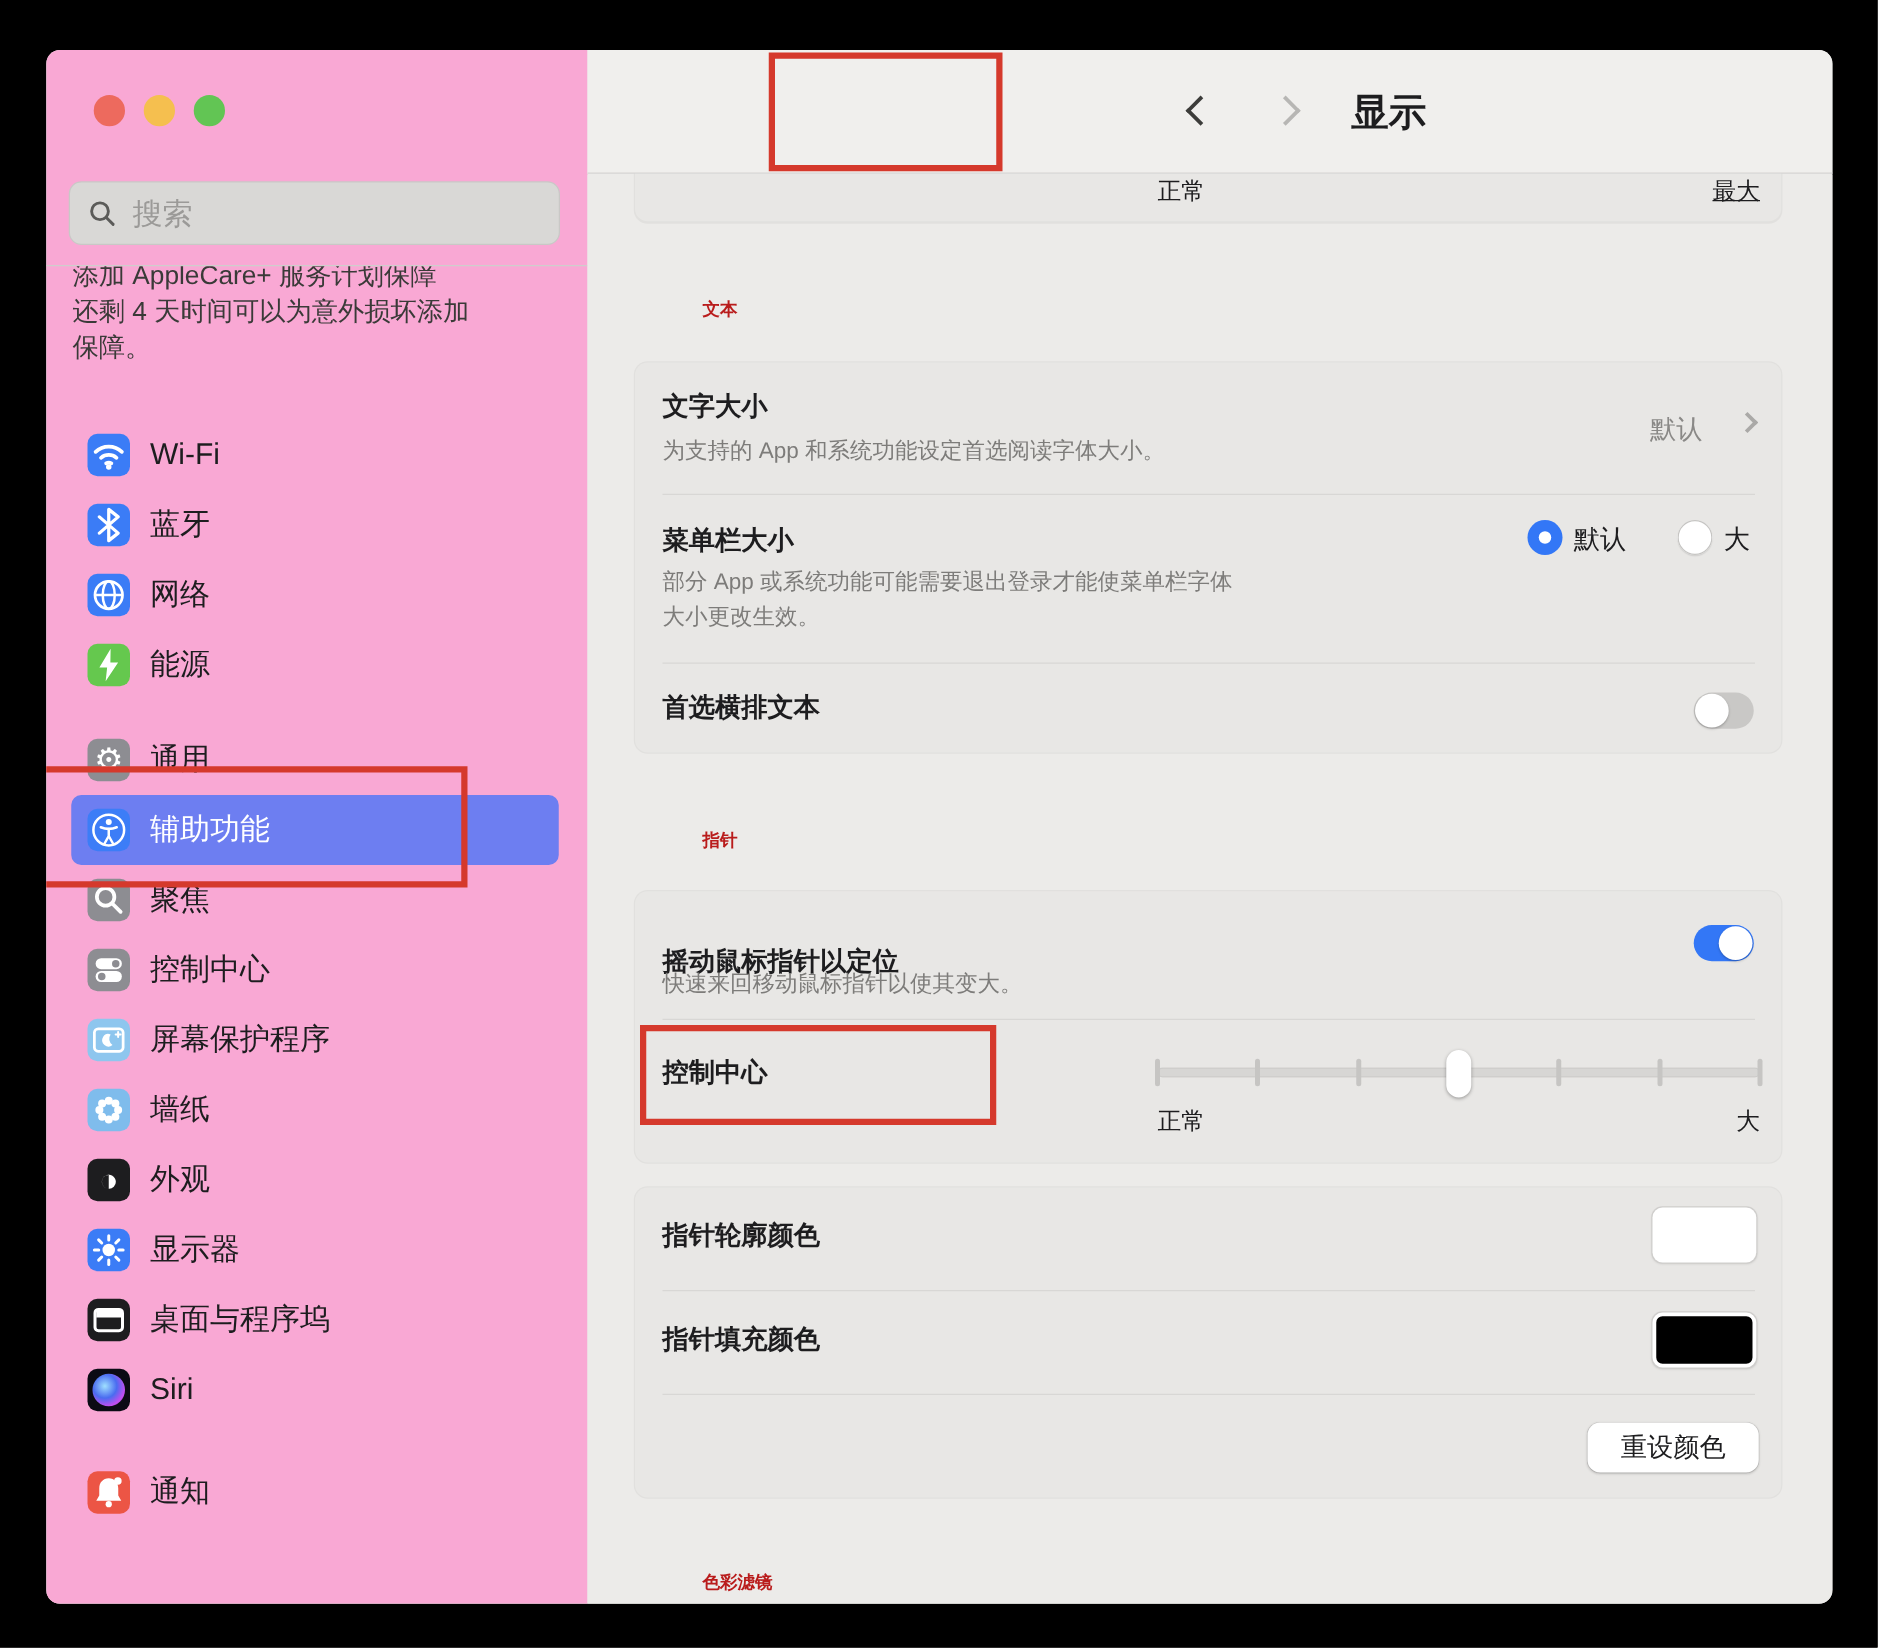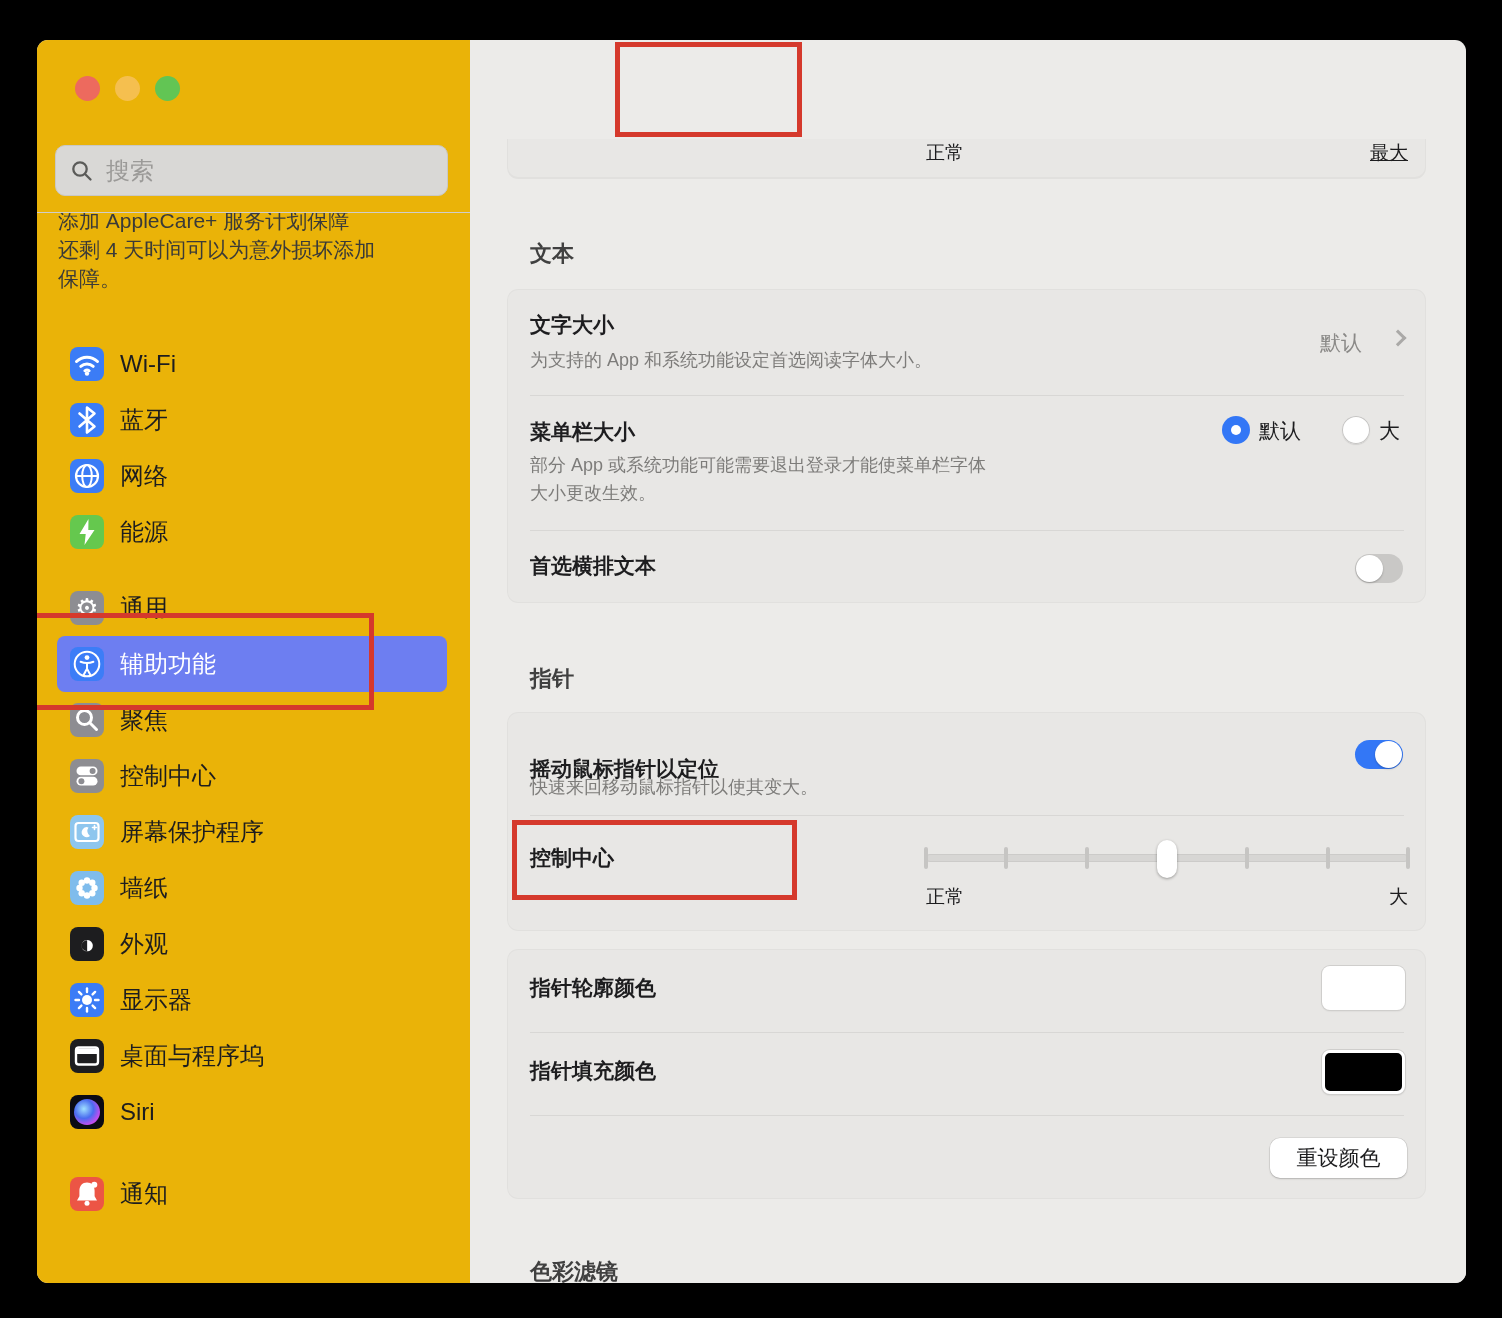--- a/index.html
+++ b/index.html
@@ -3,21 +3,21 @@
 <meta charset="utf-8">
 <style>
   * { margin:0; padding:0; box-sizing:border-box; }
   html,body { width:1502px; height:1318px; background:#000; overflow:hidden;
     font-family:"Liberation Sans","DejaVu Sans",sans-serif; }
   #page { position:relative; width:1502px; height:1318px; background:#000; }
   #window { position:absolute; left:37px; top:40px; width:1429px; height:1243px;
     border-radius:11px; overflow:hidden; background:#ecebe9; }
 
   
-  .sidebar { position:absolute; left:0; top:0; width:433px; height:1243px; background:#eab308; }
+  .sidebar { position:absolute; left:0; top:0; width:433px; height:1243px; background:#f9a8d4; }
   .tl { position:absolute; top:36px; width:25px; height:25px; border-radius:50%; }
   .tl.r { left:38px; background:#ed6a5e; }
   .tl.y { left:78px; background:#f5bf4f; }
   .tl.g { left:118px; background:#62c554; }
   .search { position:absolute; left:18px; top:105px; width:393px; height:51px;
     background:#d9d8d6; border:1px solid #c9c8c6; border-radius:10px; display:flex; align-items:center; }
   .search svg { margin-left:14px; }
   .search .ph { margin-left:12px; font-size:24px; color:#9b9a98; }
   .side-div { position:absolute; left:0; top:172px; width:433px; height:1px; background:#cfcecc; }
   .applecare { position:absolute; left:21px; top:173px; width:400px; height:92px; overflow:hidden;
@@ -40,21 +40,21 @@
     background:#f0efed; border-bottom:1px solid #d5d4d2; }
   .chev { position:absolute; width:17px; height:17px; border-left:3.4px solid; border-bottom:3.4px solid; }
   .chev.back { left:482px; top:40px; color:#3c3c3a; transform:rotate(45deg); }
   .chev.fwd  { left:550px; top:40px; color:#b7b6b4; transform:rotate(-135deg); }
   .page-title { position:absolute; left:611px; top:30px; font-size:30px; font-weight:bold; color:#1d1d1f; }
 
   
   .content-bg { position:absolute; left:433px; top:100px; width:996px; height:1143px; background:#ecebe9; }
   .card { position:absolute; background:#e8e7e5; border-radius:10px; box-shadow:0 0 0 1px rgba(0,0,0,0.045); }
   .card.partial { border-radius:0 0 10px 10px; box-shadow:0 1px 0 1px rgba(0,0,0,0.045); }
-  .sec-h { position:absolute; font-size:22px; font-weight:bold; color:#404040; }
+  .sec-h { position:absolute; font-size:14px; font-weight:bold; color:#b91c1c;margin-left:32px; }
   .row-title { position:absolute; left:22px; font-size:21px; font-weight:bold; color:#1d1d1f; white-space:nowrap; }
   .row-sub { position:absolute; left:22px; font-size:18px; color:#7d7c7a; white-space:nowrap; }
   .divider { position:absolute; left:22px; right:21px; height:1px; background:#d8d7d5; }
   .plain { position:absolute; font-size:19px; color:#1d1d1f; white-space:nowrap; }
 
   .value-gray { position:absolute; font-size:21px; color:#8a8987; }
   .mini-chev { position:absolute; width:12px; height:12px; border-left:3px solid; border-bottom:3px solid;
     color:#aaa9a7; transform:rotate(-135deg); }
 
   .radio { position:absolute; width:28px; height:28px; border-radius:50%; }
@@ -260,20 +260,25 @@
         <svg width="34" height="34" viewBox="0 0 34 34">
           <path d="M17 5.5c-4.6 0-7.6 3.4-7.6 8.2v5.6L7 23.5h20l-2.4-4.2v-5.6c0-4.8-3-8.2-7.6-8.2z" fill="#fff"></path>
           <circle cx="17" cy="26.3" r="2.5" fill="#fff"></circle>
           <circle cx="24.3" cy="7.8" r="3" fill="#fff"></circle>
         </svg>
           </span>
       <span class="slabel">通知</span>
     </div>
   </div>
 
+  <div class="titlebar">
+    <span class="chev back"></span>
+    <span class="chev fwd"></span>
+    <span class="page-title">显示</span>
+  </div>
 
   <div class="content-bg"></div>
 
   <div class="card partial" style="left:471px; top:99px; width:917px; height:38px;">
     <span class="plain" style="left:418px; top:1px;">正常</span>
     <span class="plain" style="left:862px; top:1px;text-decoration:underline;">最大</span>
   </div>
 
   <div class="sec-h" style="left:493px; top:199px;">文本</div>
 

